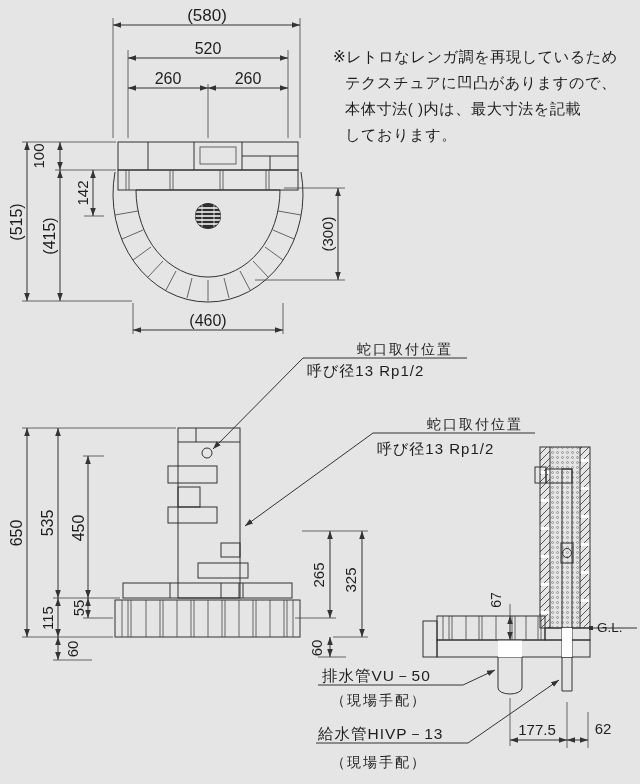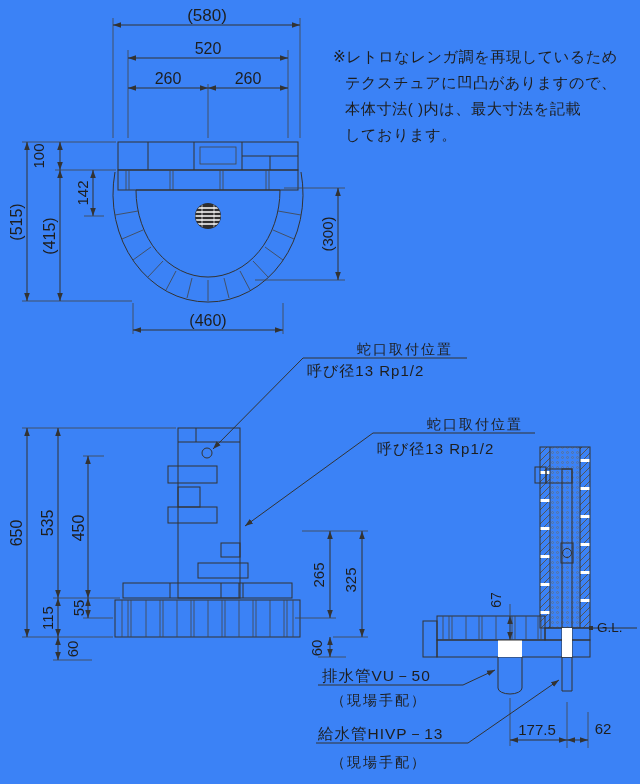--- a/index.html
+++ b/index.html
@@ -1,16 +1,16 @@
 <!DOCTYPE html>
 <html><head>
 <meta charset="utf-8">
 <style>
   html,body{margin:0;padding:0;background:#ffffff;}
-  #page{position:relative;width:640px;height:784px;background:#3b82f6;overflow:hidden;
+  #page{position:relative;width:640px;height:784px;background:#e5e5e5;overflow:hidden;
         font-family:"Liberation Sans","DejaVu Sans",sans-serif;}
   svg{display:block;}
   .ln{stroke:#333;stroke-width:1;fill:none;}
   .thin{stroke:#444;stroke-width:.8;fill:none;}
   .dim{stroke:#333;stroke-width:1;fill:none;}
   text{fill:#1e1e1e;font-family:"Liberation Sans","DejaVu Sans",sans-serif;}
   .num{font-size:16px;}
   .numBig{font-size:17px;}
   .numSm{font-size:15px;}
   .num67{font-size:14px;}

